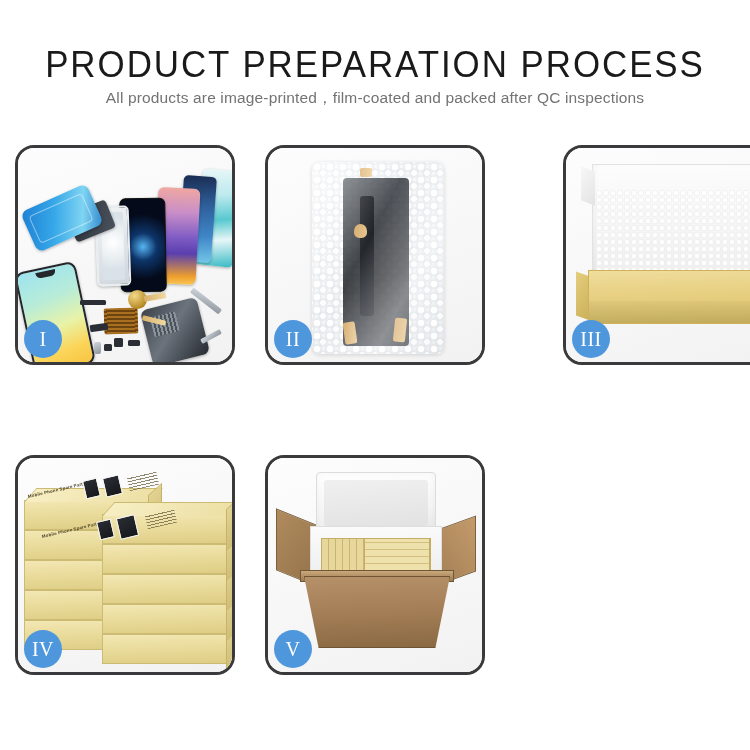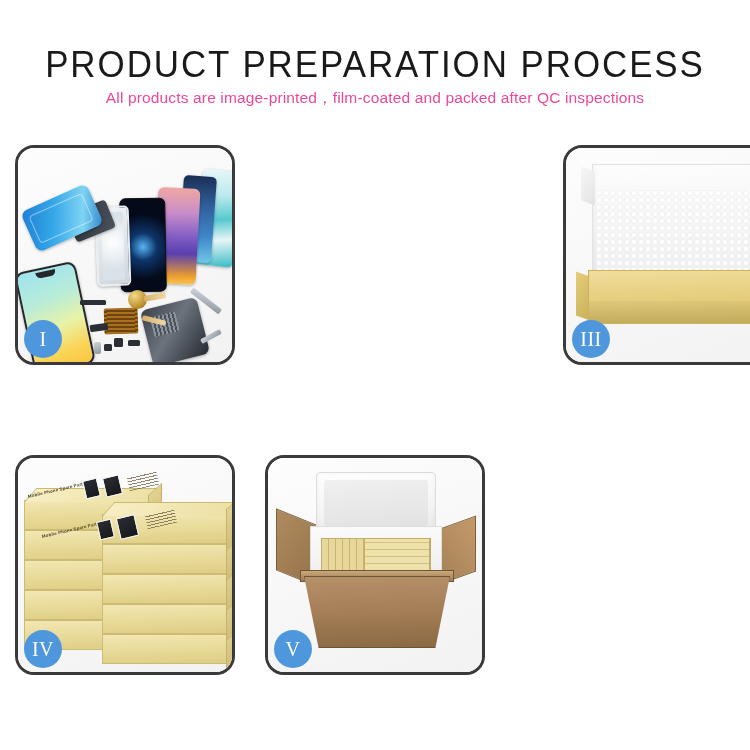--- a/index.html
+++ b/index.html
@@ -22,21 +22,21 @@
     font-family: "Liberation Sans", sans-serif;
     font-size: 36px; font-weight: 500; letter-spacing: 2.0px;
     color: #1a1a1a; white-space: nowrap;
     transform: scaleX(0.97); transform-origin: center;
   }
 
   .page-subtitle {
     position: absolute; left: 0; top: 88px; width: 750px;
     text-align: center;
     font-size: 15.5px; font-weight: 400; letter-spacing: 0.15px;
-    color: #ec4899; white-space: nowrap;
+    color: #737373; white-space: nowrap;
   }
 
   
   .grid { position: absolute; left: 0; top: 0; width: 750px; height: 750px; }
 
   .panel {
     position: absolute;
     width: 220px; height: 220px;
     border: 3px solid #3a3a3c;
     border-radius: 19px;
@@ -381,20 +381,34 @@
         <div class="prt" style="left:96px;top:190px;width:9px;height:9px;"></div>
         <div class="prt" style="left:110px;top:192px;width:12px;height:6px;"></div>
         <div class="prt s" style="left:76px;top:194px;width:7px;height:12px;border-radius:2px;"></div>
         <div class="prt s" style="left:170px;top:150px;width:36px;height:6px;transform:rotate(38deg);"></div>
         <div class="prt s" style="left:182px;top:186px;width:22px;height:5px;transform:rotate(-28deg);"></div>
         <div class="prt" style="left:86px;top:196px;width:8px;height:7px;"></div>
         <div class="badge">I</div>
       </div>
     </div>
 
+    <div class="panel r0 c1 p2">
+      <div class="panel-stage">
+        <div class="wrap">
+          <div class="inner"></div>
+          <div class="flex"></div>
+          <div class="tape t1"></div>
+          <div class="tape t2"></div>
+          <div class="tape t3"></div>
+          <div class="tape t4"></div>
+          <div class="sheen"></div>
+        </div>
+        <div class="badge">II</div>
+      </div>
+    </div>
 
     <div class="panel r0 c2 p3">
       <div class="panel-stage">
         <div class="lid"></div>
         <div class="foam"></div>
         <div class="tray-l"></div>
         <div class="tray-r"></div>
         <div class="bubbles"></div>
         <div class="tray"></div>
         <div class="badge">III</div>

